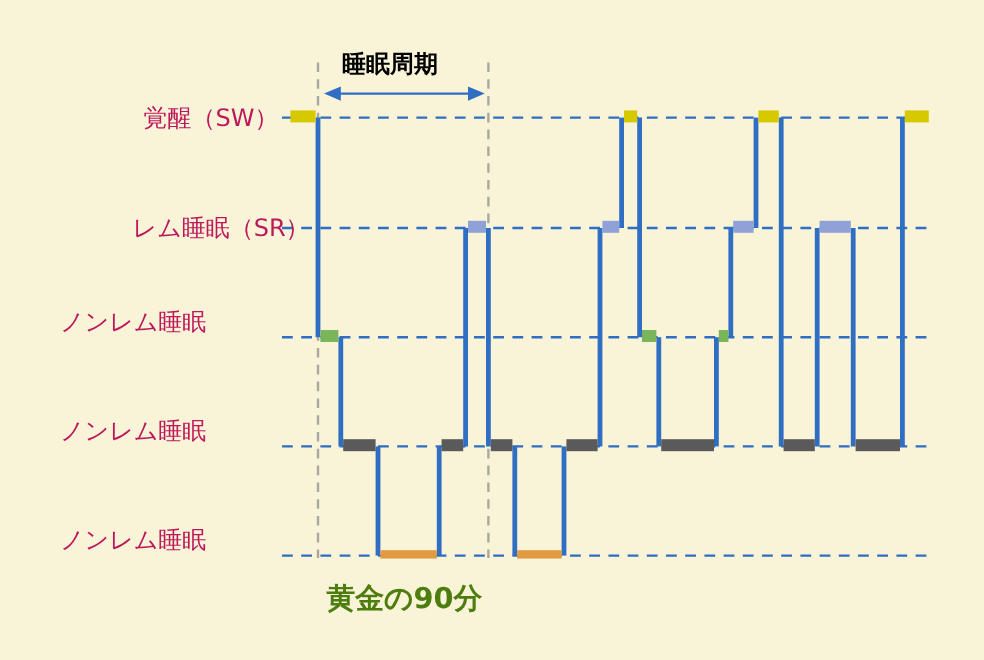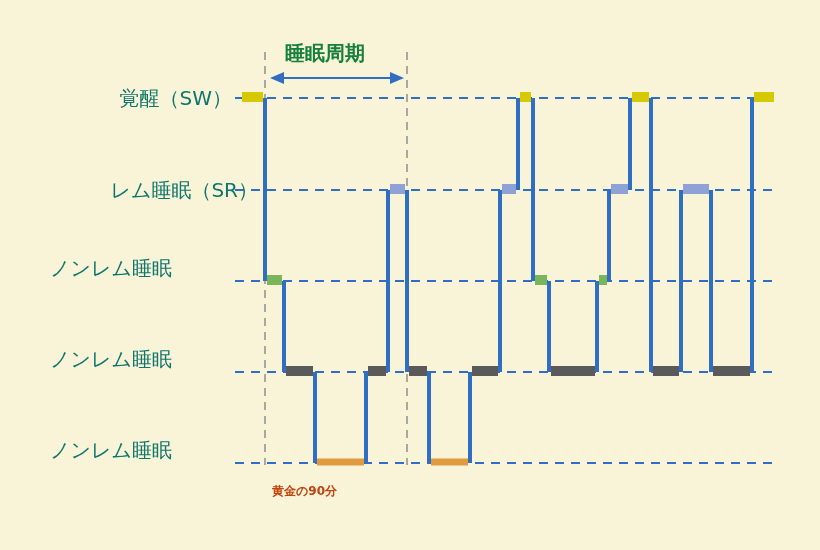--- a/index.html
+++ b/index.html
@@ -1,20 +1,20 @@
 <!DOCTYPE html>
 <html><head>
 <meta charset="utf-8">
 <style>
   html,body{margin:0;padding:0;}
   body{width:820px;height:550px;background:#f9f4d8;position:relative;overflow:hidden;font-family:"DejaVu Sans","Liberation Sans",sans-serif;}
   #diagram{position:absolute;left:0;top:0;}
-  .lbl{position:absolute;color:#0f766e;font-size:20px;line-height:26px;text-align:right;white-space:nowrap;}
-  .title{position:absolute;font-weight:bold;font-size:20px;color:#15803d;}
-  .golden{position:absolute;font-weight:bold;font-size:12px;color:#c2410c;}
+  .lbl{position:absolute;color:#be185d;font-size:20px;line-height:26px;text-align:right;white-space:nowrap;}
+  .title{position:absolute;font-weight:bold;font-size:20px;color:#000000;}
+  .golden{position:absolute;font-weight:bold;font-size:24px;color:#4d7c0f;}
 </style>
 </head>
 <body>
 
 <svg id="diagram" width="820" height="550" viewBox="0 0 820 550">
     <line x1="235" x2="778" y1="98" y2="98" stroke="#2f6ec2" stroke-width="2" stroke-dasharray="9 7"></line>
     <line x1="235" x2="778" y1="190" y2="190" stroke="#2f6ec2" stroke-width="2" stroke-dasharray="9 7"></line>
     <line x1="235" x2="778" y1="281" y2="281" stroke="#2f6ec2" stroke-width="2" stroke-dasharray="9 7"></line>
     <line x1="235" x2="778" y1="372" y2="372" stroke="#2f6ec2" stroke-width="2" stroke-dasharray="9 7"></line>
     <line x1="235" x2="778" y1="463" y2="463" stroke="#2f6ec2" stroke-width="2" stroke-dasharray="9 7"></line>

